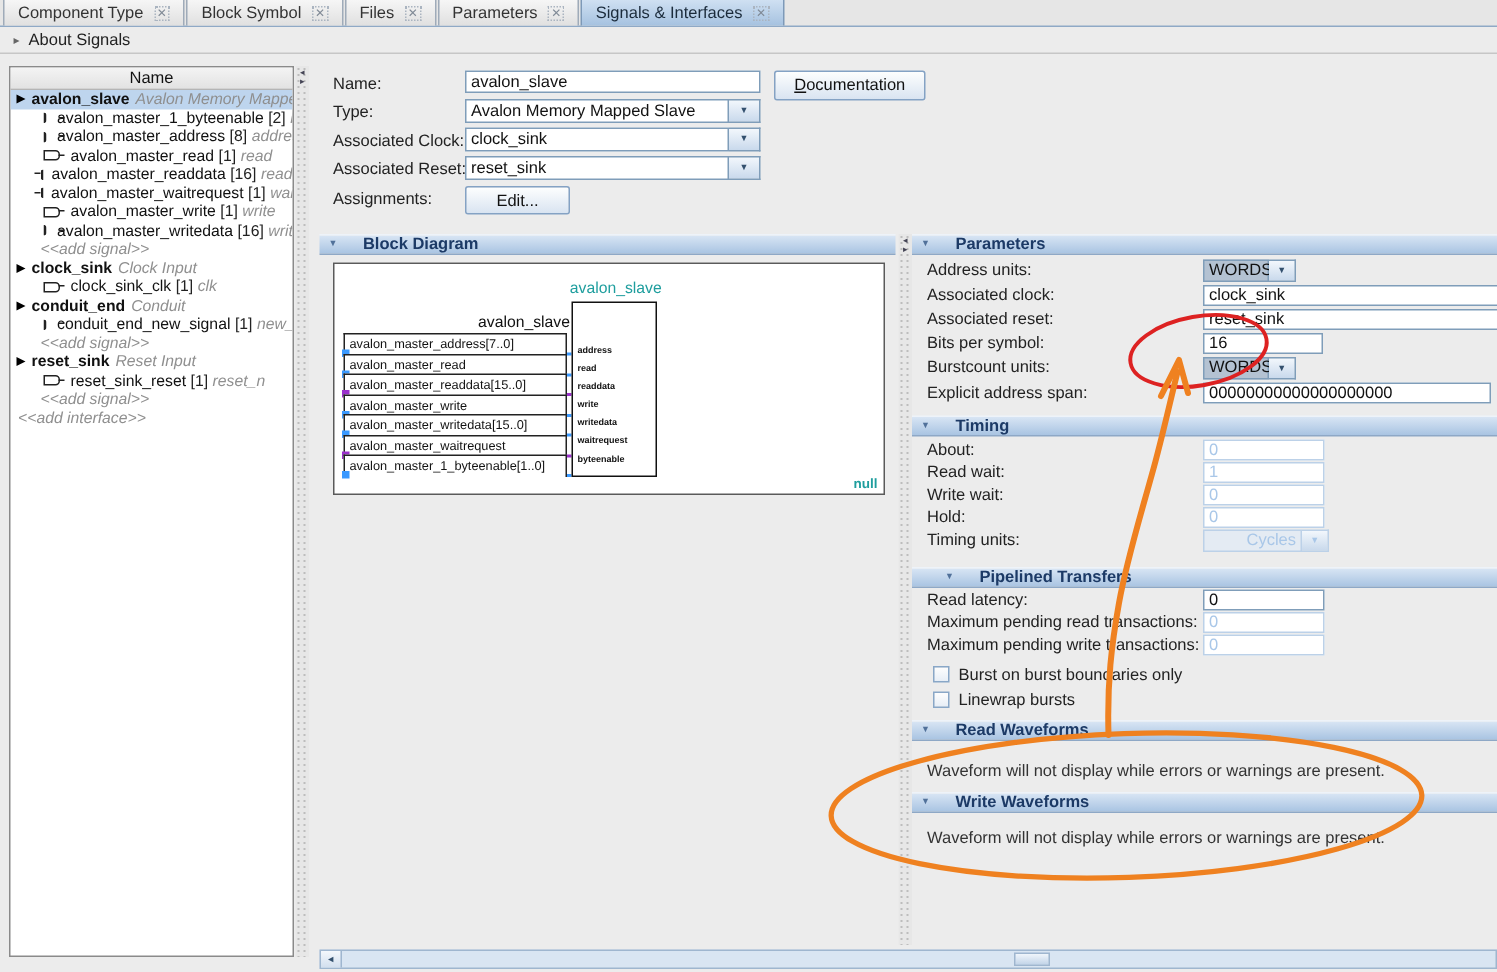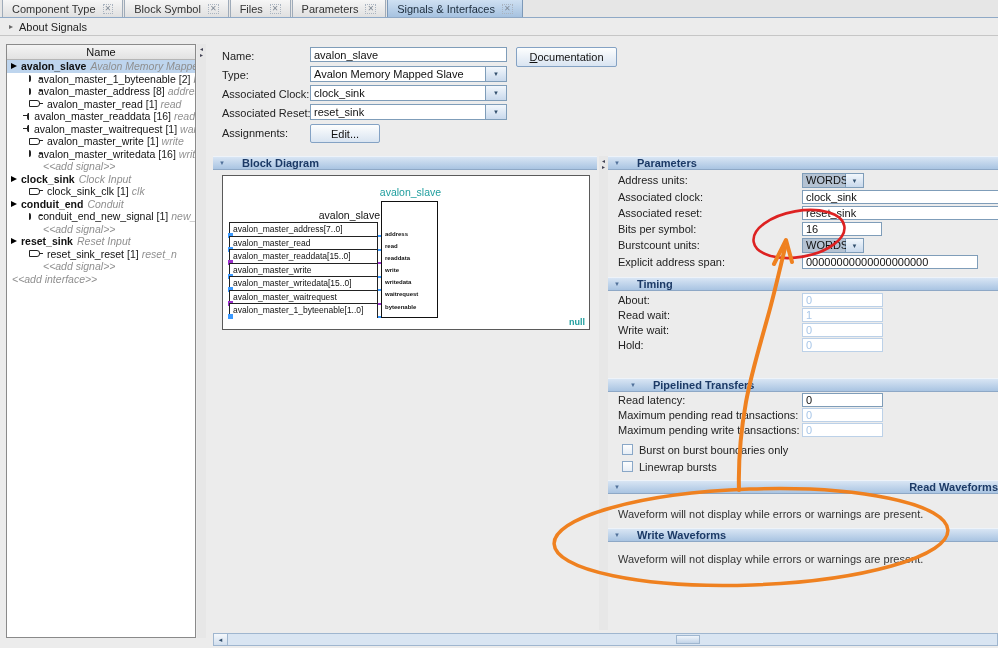--- a/index.html
+++ b/index.html
@@ -34,21 +34,21 @@
   .trow .addsig{font-style:italic;color:#8f8f8f;}
   .ifc-icon{display:inline-block;width:0;height:0;border-left:6px solid #000;
             border-top:3.5px solid transparent;border-bottom:3.5px solid transparent;
             margin:0 4px 0 4px;position:relative;}
   .sig-icon{display:inline-block;width:9px;height:5px;border:1px solid #222;position:relative;
             margin:0 7px 0 22px;}
   .sig-icon.out{border-radius:0 3px 3px 0;}
   .sig-icon.out::after{content:"";position:absolute;left:9px;top:1.5px;width:4px;height:1px;background:#222;}
   .sig-icon.in{border-radius:3px 0 0 3px;margin-left:20px;margin-right:5px;}
   .sig-icon.in::before{content:"";position:absolute;left:-5px;top:1.5px;width:4px;height:1px;background:#222;}
-  .indent-add{padding-left:36px;}
+  .indent-add{padding-left:20px;}
   .indent-ifadd{padding-left:5px;}
   
   .vsplit{position:absolute;top:44px;width:9px;height:594px;background:#e7e7e7;
           background-image:radial-gradient(#bdbdbd 22%,transparent 25%);background-size:4px 4px;}
   .vsplit .sarr{position:absolute;top:2px;left:0;width:9px;text-align:center;
                 font-size:6px;color:#445;line-height:6px;}
   
   .flabel{position:absolute;font-size:11px;color:#222;}
   .tfield{position:absolute;background:#fff;border:1px solid #7f9db9;font-size:11px;
           padding:0 3px;box-sizing:border-box;color:#111;font-family:"Liberation Sans",sans-serif;}
@@ -354,21 +354,21 @@
     </div>
     <div class="prow" style="top: 82px;">
       <span class="plabel">Burstcount units:</span>
       <div class="pcombo">
         <span class="cv" style="width: 44px;">WORDS</span>
         <span class="cb">▼</span>
       </div>
     </div>
     <div class="prow" style="top: 99px;">
       <span class="plabel">Explicit address span:</span>
-      <input class="ptf" value="00000000000000000000" style="width: 176px;">
+      <input class="ptf" value="00000000000000000000" style="width: 192px;">
     </div>
     <div class="shdr" style="top: 121px;">
       <span class="tri">▼</span>
       <span>Timing</span>
     </div>
     <div class="prow" style="top: 137px;">
       <span class="plabel">About:</span>
       <input class="ptf dis" readonly="" value="0" style="width: 81px;">
     </div>
     <div class="prow" style="top: 152px;">
@@ -376,20 +376,27 @@
       <input class="ptf dis" readonly="" value="1" style="width: 81px;">
     </div>
     <div class="prow" style="top: 167px;">
       <span class="plabel">Write wait:</span>
       <input class="ptf dis" readonly="" value="0" style="width: 81px;">
     </div>
     <div class="prow" style="top: 182px;">
       <span class="plabel">Hold:</span>
       <input class="ptf dis" readonly="" value="0" style="width: 81px;">
     </div>
+    <div class="prow" style="top: 197px;">
+      <span class="plabel">Timing units:</span>
+      <div class="pcombo dis">
+        <span class="cv" style="width: 66px;">Cycles</span>
+        <span class="cb">▼</span>
+      </div>
+    </div>
     <div class="shdr" style="top: 222px; padding-left: 22px;">
       <span class="tri">▼</span>
       <span>Pipelined Transfers</span>
     </div>
     <div class="prow" style="top: 237px;">
       <span class="plabel">Read latency:</span>
       <input class="ptf" value="0" style="width: 81px;">
     </div>
     <div class="prow" style="top: 252px;">
       <span class="plabel">Maximum pending read transactions:</span>
@@ -400,21 +407,21 @@
       <input class="ptf dis" readonly="" value="0" style="width: 81px;">
     </div>
     <div class="pchk" style="top: 287px;">
       <span class="box"></span>
       <span>Burst on burst boundaries only</span>
     </div>
     <div class="pchk" style="top: 304px;">
       <span class="box"></span>
       <span>Linewrap bursts</span>
     </div>
-    <div class="shdr" style="top: 324px; justify-content: space-between;">
+    <div class="shdr" style="top: 324px;">
       <span class="tri">▼</span>
       <span>Read Waveforms</span>
     </div>
     <div class="pmsg" style="top: 352px;">Waveform will not display while errors or warnings are present.</div>
     <div class="shdr" style="top: 372px;">
       <span class="tri">▼</span>
       <span>Write Waveforms</span>
     </div>
     <div class="pmsg" style="top: 397px;">Waveform will not display while errors or warnings are present.</div>
   </div>

